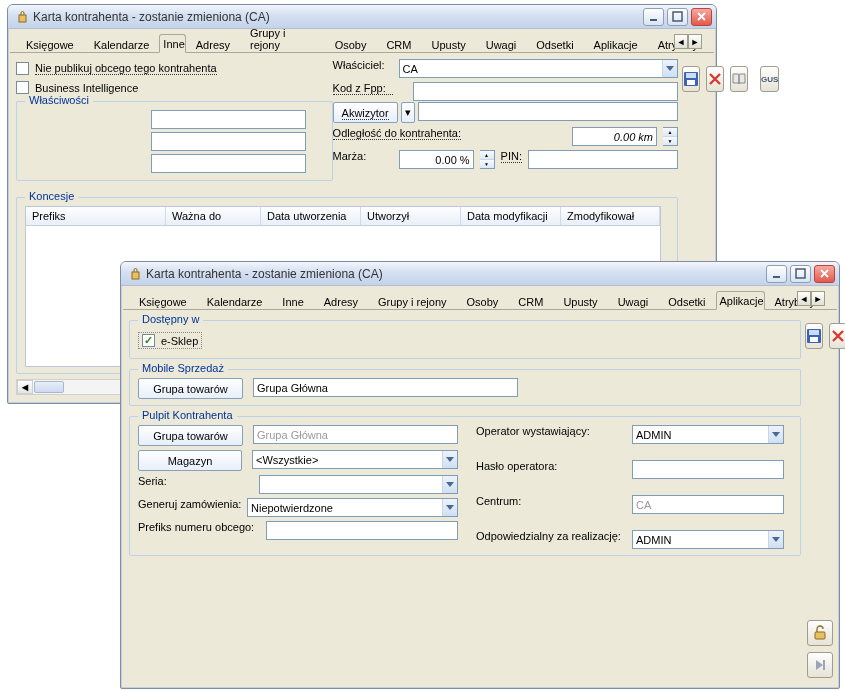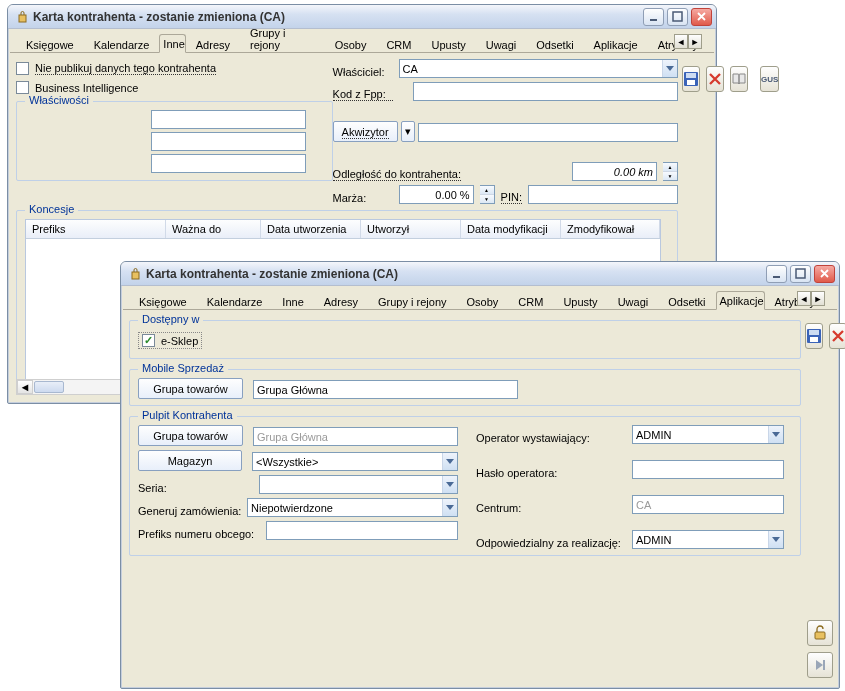--- a/index.html
+++ b/index.html
@@ -2,21 +2,21 @@
 <html><head>
 <meta charset="utf-8">
 <style>
 html,body{margin:0;padding:0;font-family:Tahoma,Arial,sans-serif;font-size:11px;background:#fff;color:#000;width:845px;height:691px;overflow:hidden}
 *{box-sizing:border-box}
 .win{position:absolute;background:#ece9d8;border:1px solid #7b8ea5;border-radius:6px 6px 2px 2px;box-shadow:0 0 0 1px #c5cedc inset}
 .win1{left:7px;top:4px;width:710px;height:400px}
 .win2{left:120px;top:261px;width:720px;height:428px}
 .titlebar{height:24px;background:linear-gradient(#f4f6fb,#d6e1f2 40%,#c3d3ea);border-radius:5px 5px 0 0;display:flex;align-items:center;padding:0 4px;border-bottom:1px solid #b4becf}
 .tb-ico{width:11px;height:13px;margin:0 5px;display:inline-block}
-.tb-title{flex:1;font-weight:bold;color:#333;font-size:12px}
+.tb-title{flex:1;font-weight:normal;color:#333;font-size:12px}
 .tb-btn{width:21px;height:18px;margin-left:3px;border:1px solid #8f9eb5;border-radius:3px;background:linear-gradient(#fefefe,#d9e4f3);display:flex;align-items:center;justify-content:center;cursor:pointer}
 .tb-btn.close{background:linear-gradient(#f6a9a2,#e05a4a);border-color:#c0433b}
 .tb-btn svg{width:11px;height:11px}
 .body{position:absolute;left:2px;right:2px;top:26px;bottom:2px;background:#ece9d8}
 .tabs{display:flex;align-items:flex-end;height:22px;padding:2px 6px 0 6px;border-bottom:1px solid #aca899;position:relative}
 .tab{padding:3px 9px 2px 9px;color:#000;cursor:pointer;border:1px solid transparent;border-bottom:none;border-radius:3px 3px 0 0;position:relative;top:1px}
 .tab.sel{background:#ece9d8;border-color:#aca899;border-bottom:1px solid #ece9d8}
 .tabscroll{position:absolute;right:12px;top:3px;display:flex}
 .tabscroll .ts{width:14px;height:15px;border:1px solid #9f9e8b;background:linear-gradient(#fefefe,#e2e0d4);display:flex;align-items:center;justify-content:center;cursor:pointer;font-size:9px}
 .content{position:absolute;left:6px;right:36px;top:28px;bottom:6px}
@@ -33,21 +33,21 @@
 .sel{height:19px;border:1px solid #7f9db9;background:#fff;display:flex;align-items:center;justify-content:space-between;padding:0 0 0 3px}
 .sel .dd{width:15px;height:17px;border-left:1px solid #c9d6e8;background:linear-gradient(#eef3fb,#cfe0f3);display:flex;align-items:center;justify-content:center}
 .btnp{height:21px;border:1px solid #88a0c0;border-radius:2px;background:linear-gradient(#fefefe,#e8effa);padding:0 8px;cursor:pointer;font-family:inherit;font-size:11px}
 .spn{width:15px;height:19px;border:1px solid #7f9db9;border-left:none;display:flex;flex-direction:column}
 .spn div{flex:1;display:flex;align-items:center;justify-content:center;font-size:5px;border-bottom:1px solid #cfd8e5;background:linear-gradient(#f7fafe,#dce8f5)}
 .spn div:last-child{border-bottom:none}
 .tbl{border:1px solid #b9c8df;background:#fff;font-size:11px}
 .thead{display:flex;background:linear-gradient(#fdfefe,#e9eef8);border-bottom:1px solid #c3cfde}
 .th{padding:3px 6px;border-right:1px solid #d1dae8}
 .tbody{height:140px;background:#fff;overflow:auto}
-.row{display:flex;align-items:flex-end}
+.row{display:flex;align-items:flex-start}
 .lbl{white-space:nowrap}
 .dotted{border-bottom:1px dotted #333}
 .hscroll{position:absolute;bottom:6px;left:6px;height:16px;width:660px;border:1px solid #cfcfcf;background:#f4f4f4;display:flex;align-items:center}
 .hscroll .arr{width:16px;height:14px;display:flex;align-items:center;justify-content:center;background:linear-gradient(#fefefe,#e4e4e4);border:1px solid #cfcfcf}
 .hscroll .thumb{width:30px;height:12px;background:linear-gradient(#e8eef8,#cddaef);border:1px solid #a8b8d0;margin-left:1px;border-radius:2px}
 .caret{width:0;height:0;border-left:4px solid transparent;border-right:4px solid transparent;border-top:5px solid #4a6a96}
 </style>
 </head>
 <body>
 
@@ -118,21 +118,21 @@
       <div class="sbtn">
           <span style="font-weight:bold;font-size:8px;color:#4a5a75">GUS</span>
         </div>
     </div>
 
     <div class="content">
       <div style="display:flex">
         <div style="width:330px">
           <label class="chk">
               <span class="box"></span>
-              <span class="lbl dotted">Nie publikuj danych tego kontrahenta</span>
+              <span class="lbl dotted">Nie publikuj obcego tego kontrahenta</span>
             </label><br>
           <label class="chk">
               <span class="box"></span>
               <span class="lbl">Business Intelligence</span>
             </label>
           <div class="fieldset" style="height:80px">
             <span class="fs-title">Właściwości</span>
             <div style="display:flex;flex-direction:column;gap:3px;align-items:flex-end;margin-right:10px">
               <input class="inp" style="width: 155px;">
               <input class="inp" style="width: 155px;">
@@ -143,25 +143,25 @@
         <div style="flex:1">
           <div class="row" style="gap:6px;margin-bottom:4px">
             <span class="lbl" style="width:60px">Właściciel:</span>
             <div class="sel" style="flex:1">
                 <span>CA</span>
                 <span class="dd">
                   <span class="caret"></span>
                 </span>
               </div>
           </div>
-          <div class="row" style="gap:20px;margin-bottom:20px">
+          <div class="row" style="gap:20px;margin-bottom:1px">
             <span class="lbl dotted" style="width:60px">Kod z Fpp:</span>
             <input class="inp" style="flex: 1 1 0%;" value="">
           </div>
-          <div class="row" style="gap:3px;margin-bottom:20px">
+          <div class="row" style="gap:3px;margin-bottom:4px">
             <button class="btnp"><span class="dotted">Akwizytor</span></button>
             <button class="btnp" style="width:14px;padding:0">▾</button>
             <input class="inp" style="flex: 1 1 0%;" value="">
           </div>
           <div class="row" style="gap:6px;margin-bottom:4px">
             <span class="lbl dotted">Odległość do kontrahenta:</span>
             <div style="flex:1"></div>
             <input class="inp" style="width: 85px; text-align: right; font-style: italic;" value="0.00 km">
             <div class="spn">
                 <div>▲</div>

